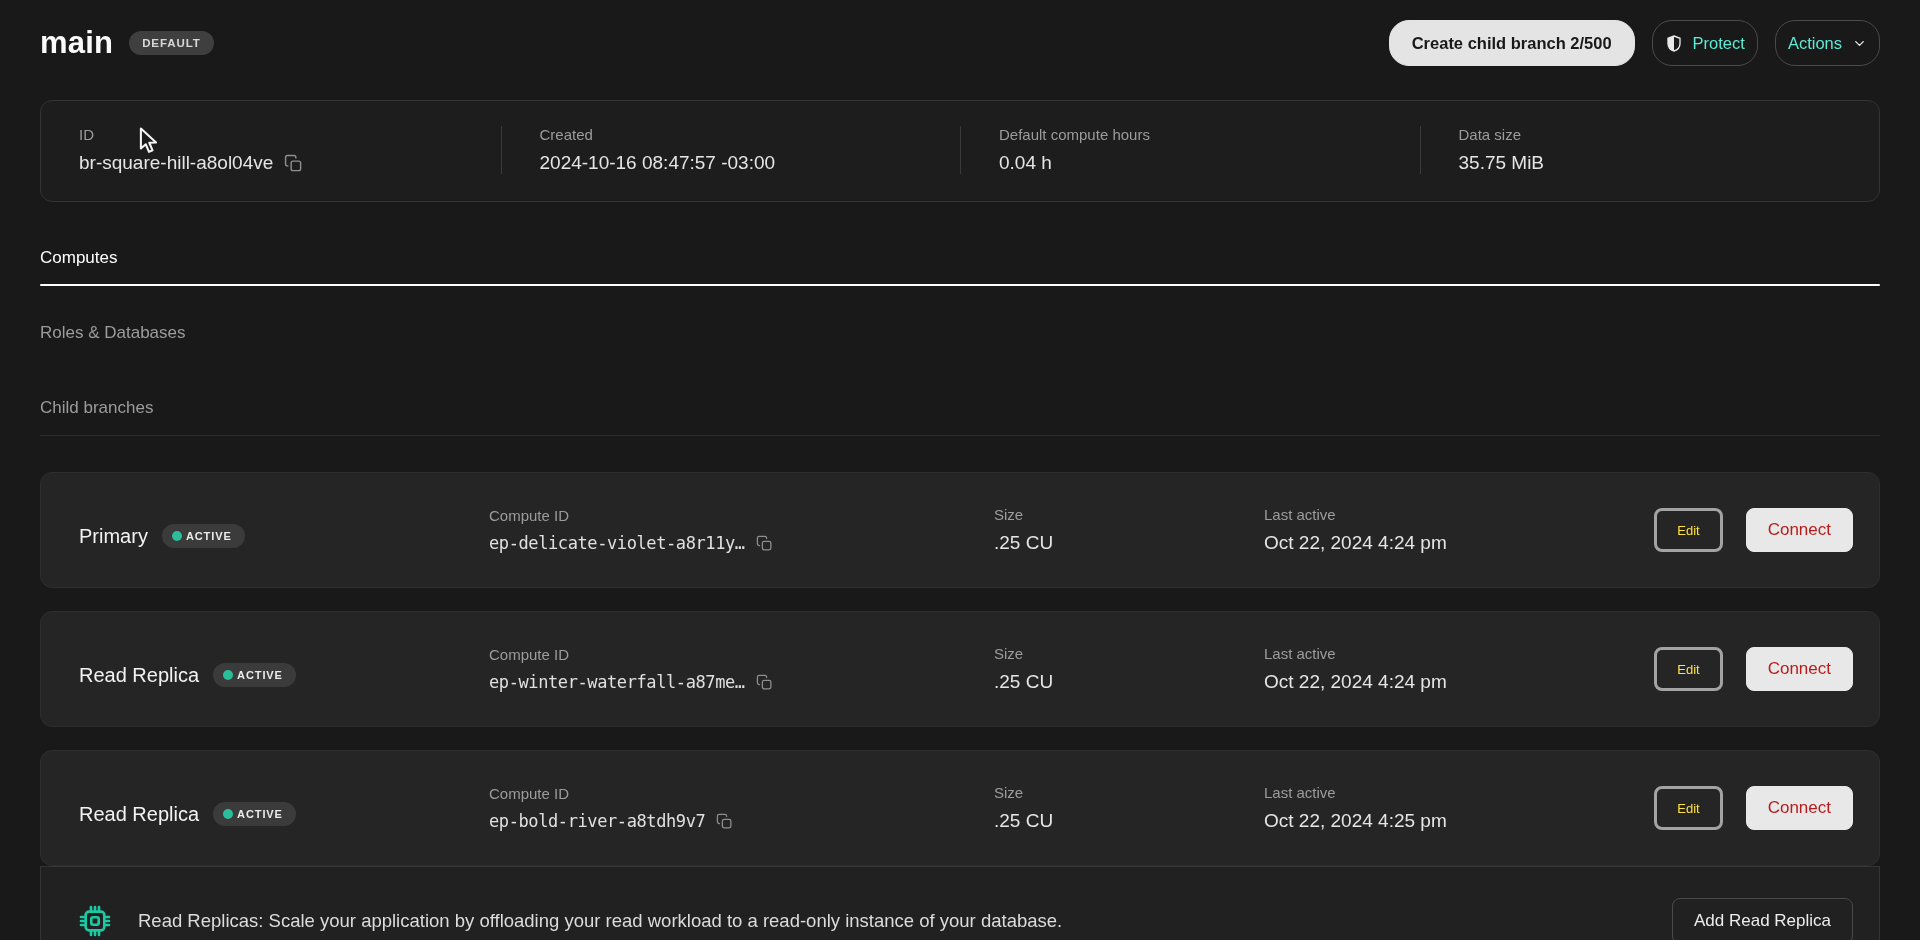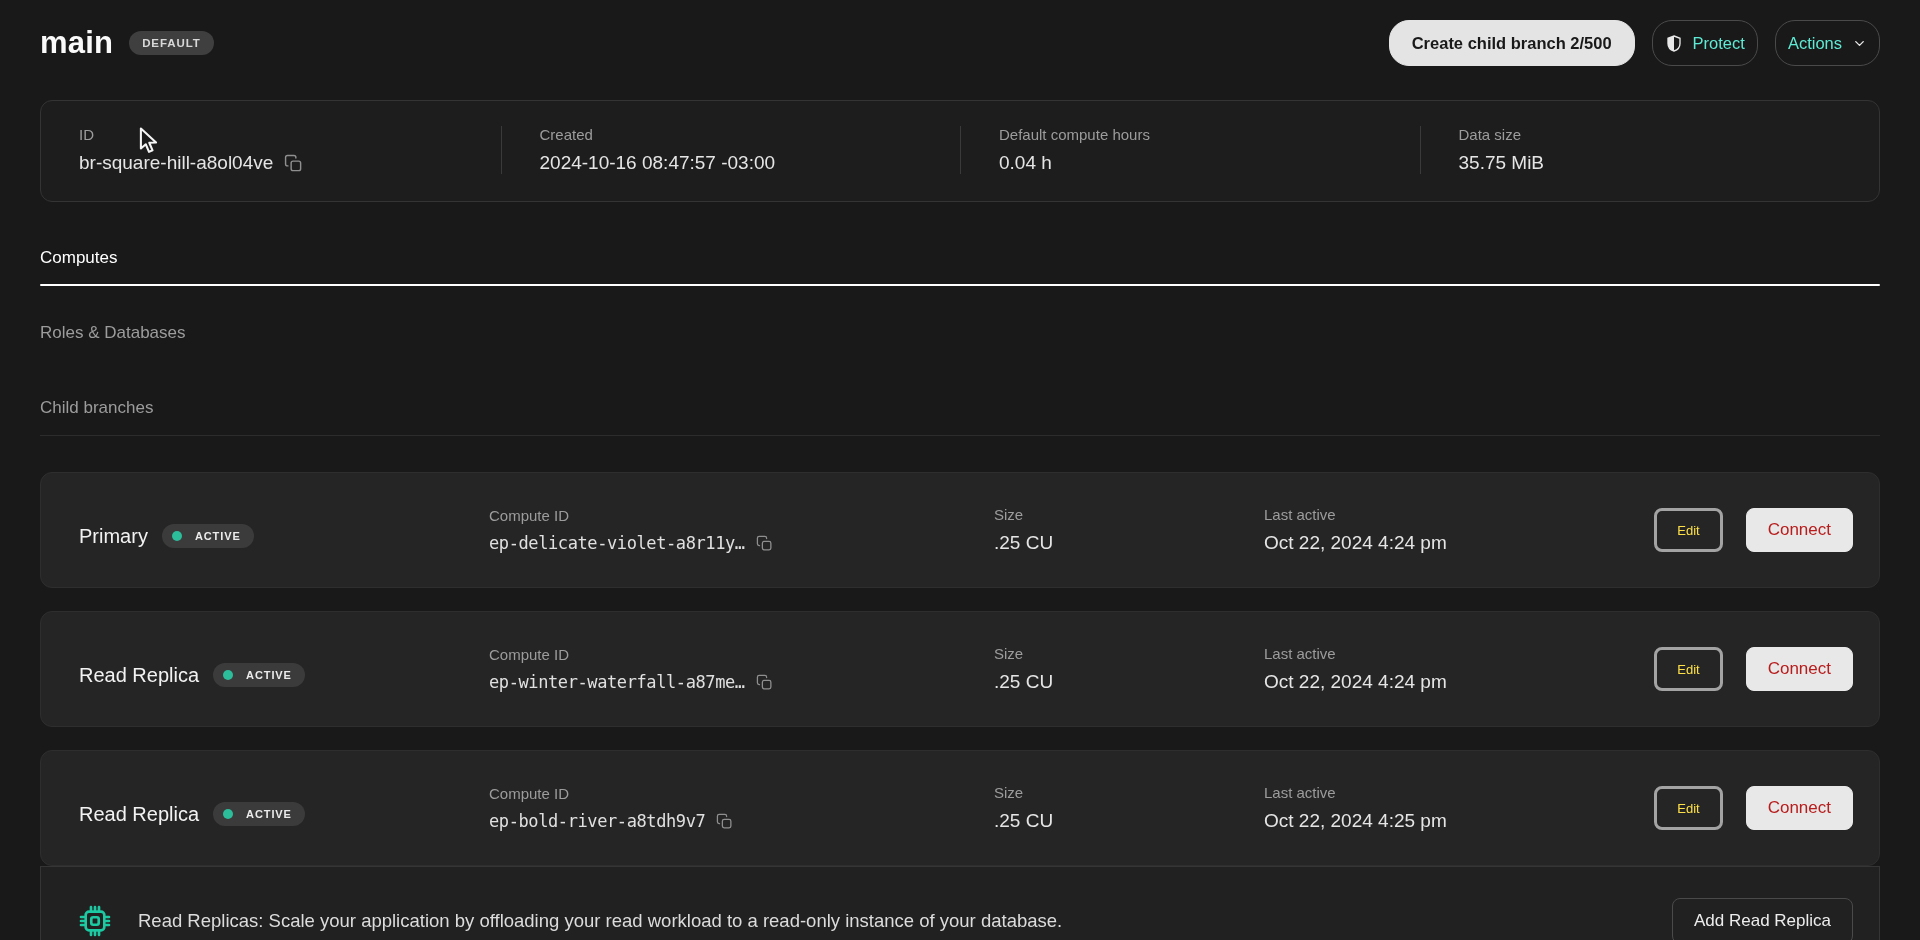--- a/index.html
+++ b/index.html
@@ -27,21 +27,21 @@
   
   .tabs { display:flex; gap:38px; border-bottom:1px solid #2c2c2c; margin-top:46px;flex-direction:column; }
   .tab { font-size:17px; color:#9c9c9c; padding-bottom:17px; position:relative; cursor:default; }
   .tab.active { color:#ffffff; }
   .tab.active::after { content:""; position:absolute; left:0; right:0; bottom:-1px; height:2px; background:#ffffff; border-radius:1px; }
 
   
   .rows { margin-top:36px; display:flex; flex-direction:column; gap:23px; }
   .row-card { background:#252525; border:1px solid #2e2e2e; border-radius:12px; height:116px; display:grid; grid-template-columns:410px 505px 270px 1fr auto; align-items:center; padding:0 26px 0 38px; }
   .row-name { font-size:20px; color:#f2f2f2; font-weight:500; display:flex; align-items:center; gap:14px;margin-top:12px; }
-  .badge-active { background:#3b3b3b; border-radius:999px; padding:6px 13px 6px 10px; display:inline-flex; gap:13px; align-items:center; font-size:11px; font-weight:700; letter-spacing:0.9px; color:#ececec; }
+  .badge-active { background:#3b3b3b; border-radius:999px; padding:6px 13px 6px 10px; display:inline-flex; gap:4px; align-items:center; font-size:11px; font-weight:700; letter-spacing:0.9px; color:#ececec; }
   .dot { width:10px; height:10px; border-radius:50%; background:#2cbd9b; }
   .mono { font-family:"DejaVu Sans Mono", monospace; font-size:17px; color:#e0e0e0; letter-spacing:-0.4px; }
   .row-buttons { display:flex; gap:23px; align-items:center; }
   .btn-edit { height:44px; padding:0 20px; border:3px solid #a3a3a3; border-radius:8px; font-size:13px; color:#fde047; background:transparent; }
   .btn-connect { height:44px; padding:0 21px; background:#e8e8e8; border:1px solid #e8e8e8; border-radius:8px; font-size:17px; font-weight:500; color:#b91c1c; }
 
   
   .banner { border:1px solid #353535; background:#212121; border-radius:0; height:110px; display:flex; align-items:center; padding:0 26px 0 38px; gap:27px; }
   .banner-text { font-size:18.5px; color:#dcdcdc; }
   .btn-add { margin-left:auto; height:46px; padding:0 21px; border:1px solid #4a4a4a; border-radius:8px; font-size:17px; color:#ededed; background:transparent; }

